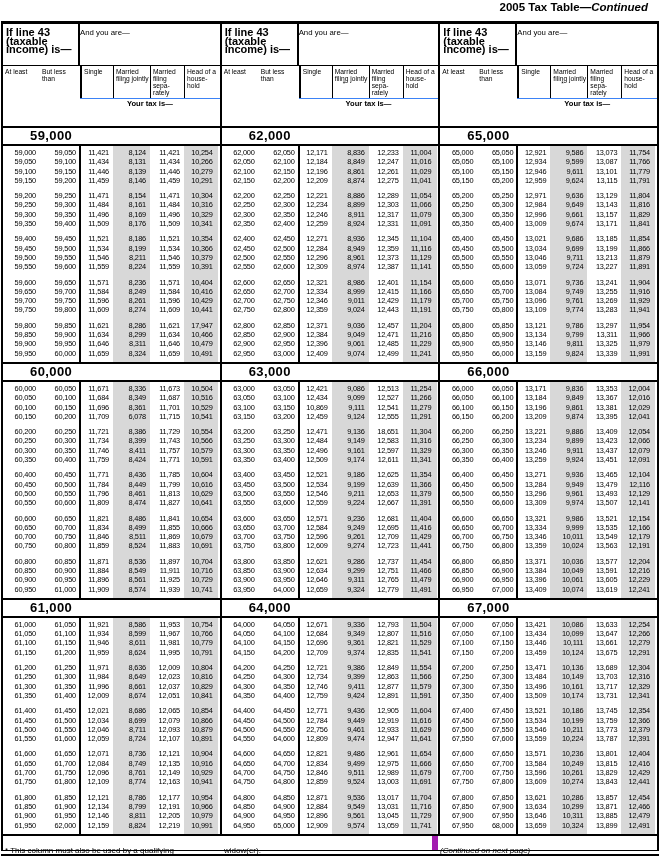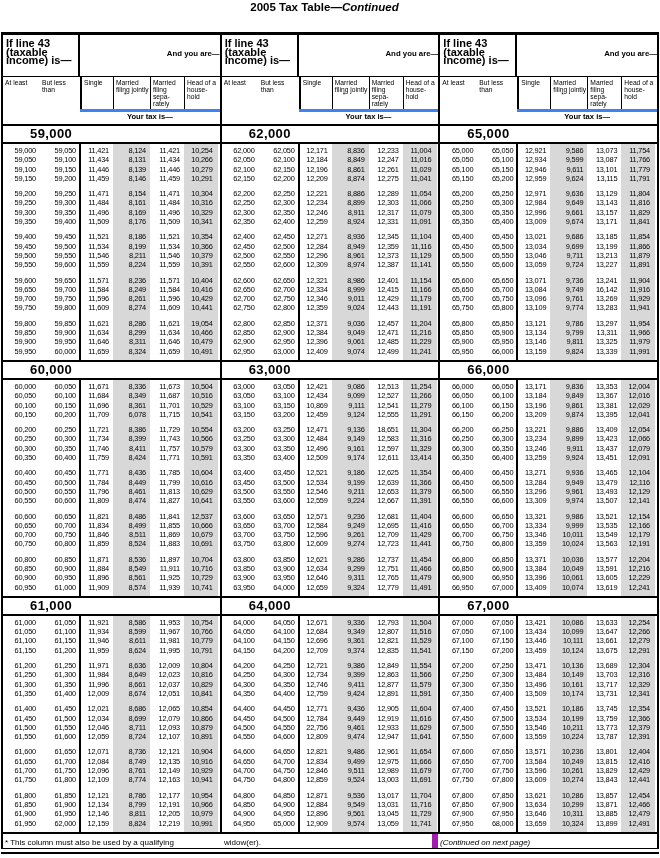--- a/index.html
+++ b/index.html
@@ -1,53 +1,53 @@
 <!DOCTYPE html>
 <html><head>
 <meta charset="utf-8">
 <style>
   * { box-sizing: border-box; }
   html,body { margin:0; padding:0; background:#fff; }
   body { width:660px; height:858px; font-family:"Liberation Sans", sans-serif; color:#000; -webkit-font-smoothing:none; }
   .page { position:relative; width:660px; height:858px; padding:1px 1px 0 1px; }
 
-  .title-bar { height:31px; text-align:center; padding-right:11px; font-size:11.5px; font-weight:bold; line-height:13px; }
+  .title-bar { height:20px; text-align:right; padding-right:11px; font-size:11.5px; font-weight:bold; line-height:13px; }
   .title-cont { font-style:italic; }
 
   .table-outer { border-top:3px solid #000; border-left:2px solid #000; border-right:2px solid #000; }
   .groups { display:flex; }
   .group { flex:1 1 0; border-right:2px solid #000; min-width:0; }
   .group:last-child { border-right:none; }
 
   
   .ghead-top { display:flex; height:42px; border-bottom:1px solid #000; }
   .cell-income { width:77px; border-right:2px solid #000; font-size:11px; font-weight:bold; line-height:8.5px; padding:4px 2px 0 3px; }
-  .cell-andyou { flex:1; font-size:7.8px; font-weight:bold; text-align:right; padding-top:14px; }
+  .cell-andyou { flex:1; font-size:7.8px; font-weight:normal; text-align:left; padding-top:4px; }
   .gcols { display:grid; grid-template-columns:37px 40px 33px 37px 34px 1fr; height:32px; font-size:6.7px; line-height:7px; }
   .hcell { padding:2px 1px 0 2px; overflow:hidden; hyphens:manual; }
   .hc2 { border-left:2px solid #000; }
   .hc3,.hc4,.hc5 { border-left:1px solid #000; }
   .hc-marker { display:block; font-size:6.5px; line-height:4px; padding-left:8px; }
-  .yourtax { margin-left:77px; border-top:3px solid #3b82f6; height:15px; text-align:center; font-size:7.6px; font-weight:bold; line-height:10px; }
+  .yourtax { margin-left:77px; border-top:1px solid #3b82f6; height:28px; text-align:center; font-size:7.6px; font-weight:bold; line-height:10px; }
 
   
   .sec-head { border-top:2px solid #000; border-bottom:2px solid #000; font-size:13px; font-weight:bold; line-height:14px; padding:1px 0 1px 27px; letter-spacing:0.4px; }
   .sec-body { position:relative; padding:2px 0 4px 0; }
   .shade { position:absolute; top:0; bottom:0; z-index:0; }
   .shade-mfj { left:110px; width:37px; }
   .shade-hoh { left:181px; width:34px; }
   .vdivider { position:absolute; left:76px; top:0; bottom:0; width:2px; background:#000; z-index:2; }
   .trow { position:relative; z-index:1; display:grid; grid-template-columns:37px 40px 33px 37px 34px 1fr; font-size:7.4px; line-height:9.3px; letter-spacing:-0.2px; }
   .trow.gap { margin-top:6px; }
   .ncell { text-align:right; padding-right:4px; white-space:nowrap; }
   .ncell.c5 { padding-right:7px; }
 
   
   .footer { display:flex; border-top:2px solid #000; border-bottom:1px solid #000; height:17px; }
-  .foot-cell { font-size:8px; line-height:15px; padding:1px 2px; }
+  .foot-cell { font-size:8px; line-height:15px; padding:7px 2px; }
   .foot-1 { width:219px; }
   .foot-2 { flex:1; border-right:6px solid #a21caf; }
   .foot-3 { width:219px; text-align:left; font-style:italic; padding-right:5px; }
   .bottom-rule { height:2px; background:#000; margin-top:3px; }
 </style>
 </head>
 <body>
 
 <div class="page">
   <div class="title-bar">
@@ -202,21 +202,21 @@
               <div class="ncell c3">8,274</div>
               <div class="ncell c4">11,609</div>
               <div class="ncell c5">10,441</div>
             </div>
             <div class="trow gap">
               <div class="ncell c0">59,800</div>
               <div class="ncell c1">59,850</div>
               <div class="ncell c2">11,621</div>
               <div class="ncell c3">8,286</div>
               <div class="ncell c4">11,621</div>
-              <div class="ncell c5">19,054</div>
+              <div class="ncell c5">17,947</div>
             </div>
             <div class="trow">
               <div class="ncell c0">59,850</div>
               <div class="ncell c1">59,900</div>
               <div class="ncell c2">11,634</div>
               <div class="ncell c3">8,299</div>
               <div class="ncell c4">11,634</div>
               <div class="ncell c5">10,466</div>
             </div>
             <div class="trow">
@@ -336,21 +336,21 @@
               <div class="ncell c3">8,474</div>
               <div class="ncell c4">11,827</div>
               <div class="ncell c5">10,641</div>
             </div>
             <div class="trow gap">
               <div class="ncell c0">60,600</div>
               <div class="ncell c1">60,650</div>
               <div class="ncell c2">11,821</div>
               <div class="ncell c3">8,486</div>
               <div class="ncell c4">11,841</div>
-              <div class="ncell c5">12,537</div>
+              <div class="ncell c5">10,654</div>
             </div>
             <div class="trow">
               <div class="ncell c0">60,650</div>
               <div class="ncell c1">60,700</div>
               <div class="ncell c2">11,834</div>
               <div class="ncell c3">8,499</div>
               <div class="ncell c4">11,855</div>
               <div class="ncell c5">10,666</div>
             </div>
             <div class="trow">
@@ -809,21 +809,21 @@
               <div class="ncell c3">9,161</div>
               <div class="ncell c4">12,597</div>
               <div class="ncell c5">11,329</div>
             </div>
             <div class="trow">
               <div class="ncell c0">63,350</div>
               <div class="ncell c1">63,400</div>
               <div class="ncell c2">12,509</div>
               <div class="ncell c3">9,174</div>
               <div class="ncell c4">12,611</div>
-              <div class="ncell c5">13,414</div>
+              <div class="ncell c5">11,341</div>
             </div>
             <div class="trow gap">
               <div class="ncell c0">63,400</div>
               <div class="ncell c1">63,450</div>
               <div class="ncell c2">12,521</div>
               <div class="ncell c3">9,186</div>
               <div class="ncell c4">12,625</div>
               <div class="ncell c5">11,354</div>
             </div>
             <div class="trow">
@@ -1203,21 +1203,21 @@
               <div class="ncell c2">13,071</div>
               <div class="ncell c3">9,736</div>
               <div class="ncell c4">13,241</div>
               <div class="ncell c5">11,904</div>
             </div>
             <div class="trow">
               <div class="ncell c0">65,650</div>
               <div class="ncell c1">65,700</div>
               <div class="ncell c2">13,084</div>
               <div class="ncell c3">9,749</div>
-              <div class="ncell c4">16,142</div>
+              <div class="ncell c4">13,255</div>
               <div class="ncell c5">11,916</div>
             </div>
             <div class="trow">
               <div class="ncell c0">65,700</div>
               <div class="ncell c1">65,750</div>
               <div class="ncell c2">13,096</div>
               <div class="ncell c3">9,761</div>
               <div class="ncell c4">13,269</div>
               <div class="ncell c5">11,929</div>
             </div>

